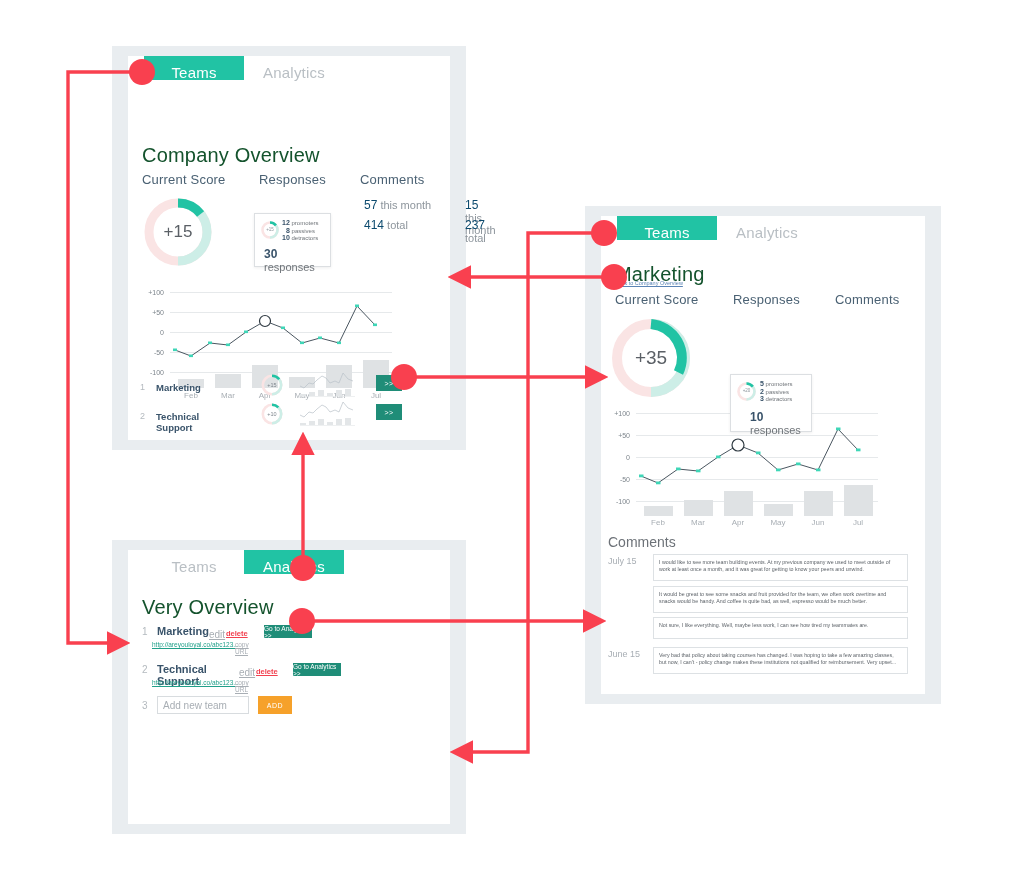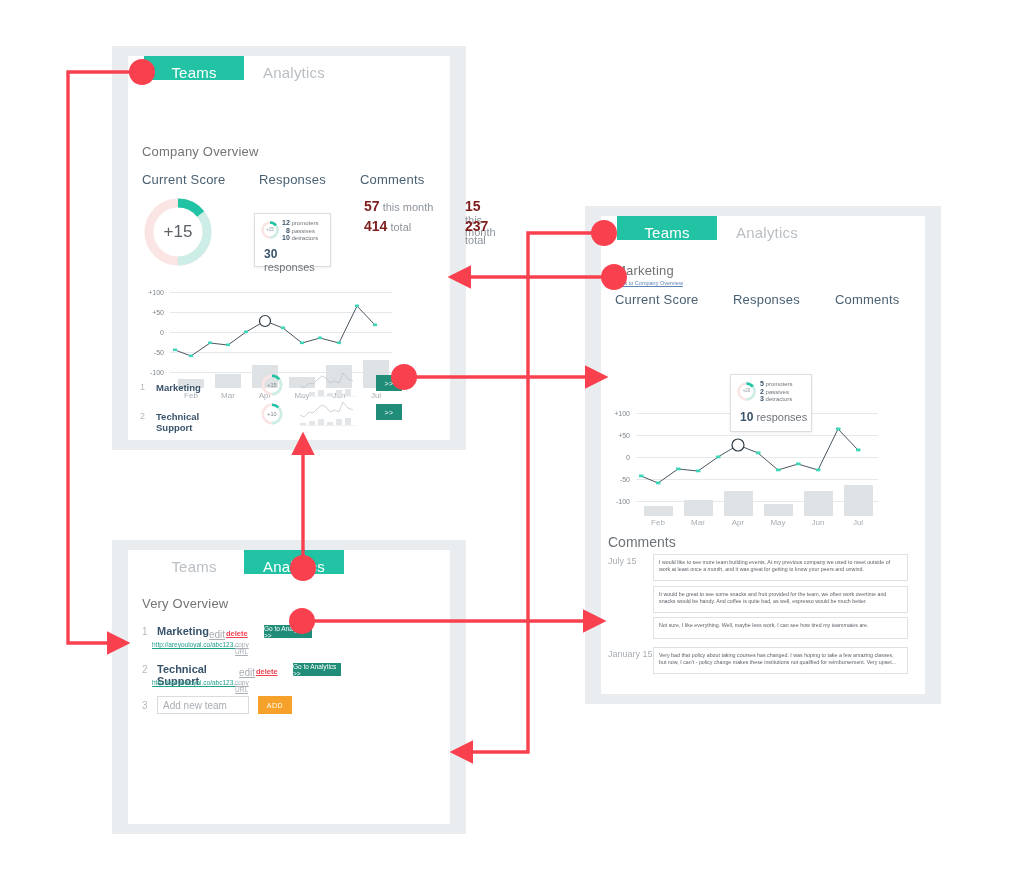--- a/index.html
+++ b/index.html
@@ -9,24 +9,24 @@
 
   
   .panel{position:absolute;background:#e9edf0;}
   .panel-inner{position:absolute;background:#ffffff;}
   .tabbar{position:absolute;left:0;top:0;height:33px;}
   .tab{position:absolute;top:0;height:24px;line-height:33px;
        font-size:15px;letter-spacing:.2px;text-align:center;}
   .tab.active{background:#21c3a4;color:#ffffff;}
   .tab.inactive{background:#ffffff;color:#b9bfc4;}
 
-  .sec-title{position:absolute;font-size:13px;color:#737373;letter-spacing:.2px;}
+  .sec-title{position:absolute;font-size:20px;color:#14532d;letter-spacing:.2px;}
   .col-head{position:absolute;font-size:13px;color:#4a6173;letter-spacing:.2px;}
   .stat{position:absolute;font-size:11px;color:#8d959c;}
-  .stat b{color:#7f1d1d;font-size:14px;font-weight:bold;}
+  .stat b{color:#0c4a6e;font-size:12px;font-weight:normal;}
 
   
   .donut{position:absolute;}
   .donut .val{position:absolute;inset:0;display:flex;align-items:center;
               justify-content:center;font-size:17px;color:#5b6066;}
 
   
   .chart{position:absolute;}
   .ytick{position:absolute;font-size:7px;color:#7d858c;text-align:right;width:22px;}
   .xtick{position:absolute;font-size:8px;color:#a8aeb4;text-align:center;width:30px;}
@@ -253,20 +253,28 @@
     <div class="tab inactive" style="left:116px;width:100px;">Analytics</div>
   </div>
 
   <div class="sec-title" style="left:30px;top:57px;">Marketing</div>
   <div class="breadcrumb" style="left:30px;top:74px;">Back to Company Overview</div>
 
   <div class="col-head" style="left:30px;top:86px;">Current Score</div>
   <div class="col-head" style="left:148px;top:86px;">Responses</div>
   <div class="col-head" style="left:250px;top:86px;">Comments</div>
 
+  <div class="donut" style="left:23px;top:109px;width:86px;height:86px;">
+    <svg width="86" height="86" viewBox="0 0 86 86">
+      <circle cx="43" cy="43" r="34" fill="none" stroke="#fae4e4" stroke-width="10"></circle>
+      <path d="M43 9 A34 34 0 0 1 43 77" fill="none" stroke="#cdeee7" stroke-width="10"></path>
+      <path d="M43 9 A34 34 0 0 1 70.5 57.5" fill="none" stroke="#21c3a4" stroke-width="10"></path>
+    </svg>
+    <div class="val" style="font-size:19px;">+35</div>
+  </div>
 
   <div class="chart" style="left:23px;top:190px;width:300px;height:130px;">
     <div class="ytick" style="left:0;top:14px;">+100</div>
     <div class="ytick" style="left:0;top:36px;">+50</div>
     <div class="ytick" style="left:0;top:58px;">0</div>
     <div class="ytick" style="left:0;top:80px;">-50</div>
     <div class="ytick" style="left:0;top:102px;">-100</div>
 
     <div class="grid" style="left:28px;top:17px;width:242px;"></div>
     <div class="grid" style="left:28px;top:39px;width:242px;"></div>
@@ -319,34 +327,34 @@
       <span>promoters</span>
     </div>
     <div class="nums" style="left:29px;top:12.5px;">
       <b>2</b>
       <span>passives</span>
     </div>
     <div class="nums" style="left:29px;top:20px;">
       <b>3</b>
       <span>detractors</span>
     </div>
-    <div class="resp" style="left:9px;top:35px;">
+    <div class="resp" style="left:19px;top:35px;">
       <b>10</b>
       <span>responses</span>
     </div>
   </div>
 
   <div class="cm-title" style="left:23px;top:328px;">Comments</div>
 
   <div class="cm-date" style="left:23px;top:350px;">July 15</div>
   <div class="cm-box" style="left:68px;top:348px;width:255px;height:27px;">I would like to see more team building events. At my previous company we used to meet outside of work at least once a month, and it was great for getting to know your peers and unwind.</div>
   <div class="cm-box" style="left:68px;top:380px;width:255px;height:27px;">It would be great to see some snacks and fruit provided for the team, we often work overtime and snacks would be handy. And coffee is quite bad, as well, espresso would be much better.</div>
   <div class="cm-box" style="left:68px;top:411px;width:255px;height:22px;">Not sure, I like everything. Well, maybe less work, I can see how tired my teammates are.</div>
 
-  <div class="cm-date" style="left:23px;top:443px;">January 15</div>
+  <div class="cm-date" style="left:23px;top:443px;">June 15</div>
   <div class="cm-box" style="left:68px;top:441px;width:255px;height:27px;">Very bad that policy about taking courses has changed. I was hoping to take a few amazing classes, but now, I can't - policy change makes these institutions not qualified for reimbursement. Very upset...</div>
 </div>
 
 <div class="panel" style="left:112px;top:540px;width:354px;height:294px;">
   <div class="panel-inner" style="left:16px;top:10px;width:322px;height:274px;"></div>
 
   <div class="tabbar" style="left:16px;top:10px;width:322px;">
     <div class="tab inactive" style="left:16px;width:100px;">Teams</div>
     <div class="tab active" style="left:116px;width:100px;">Analytics</div>
   </div>

